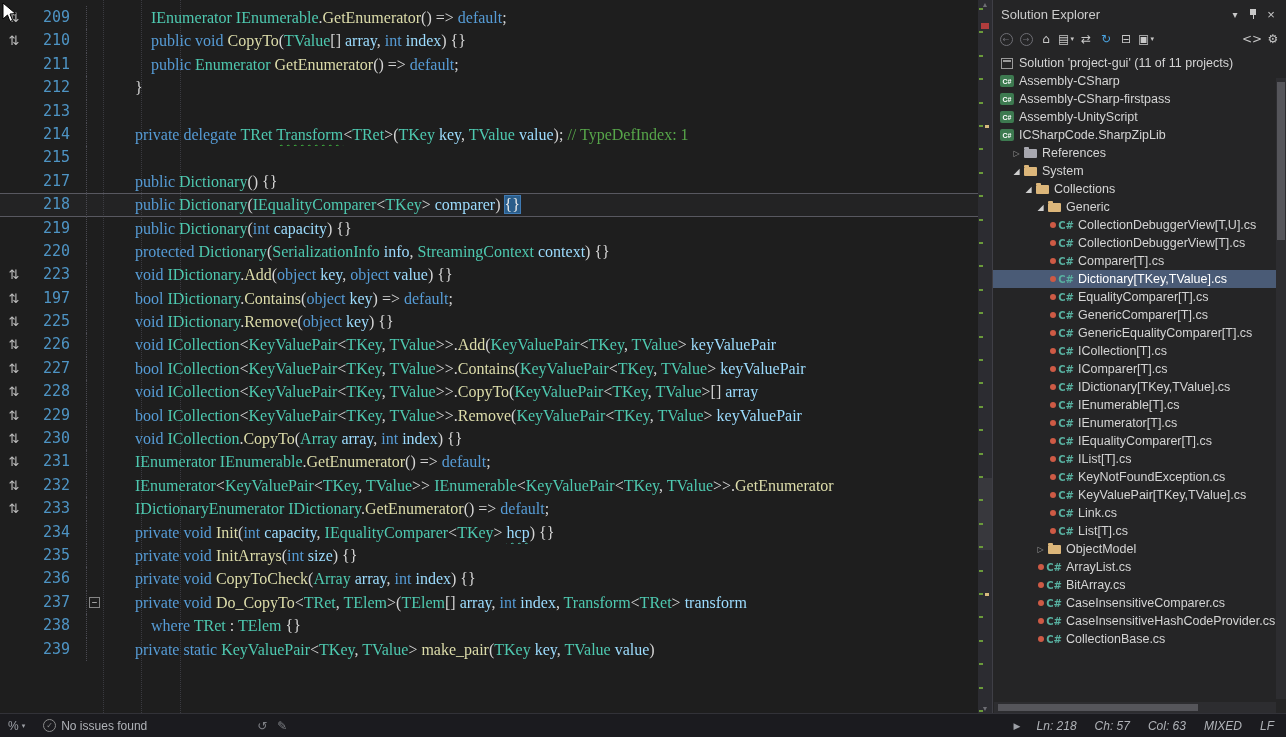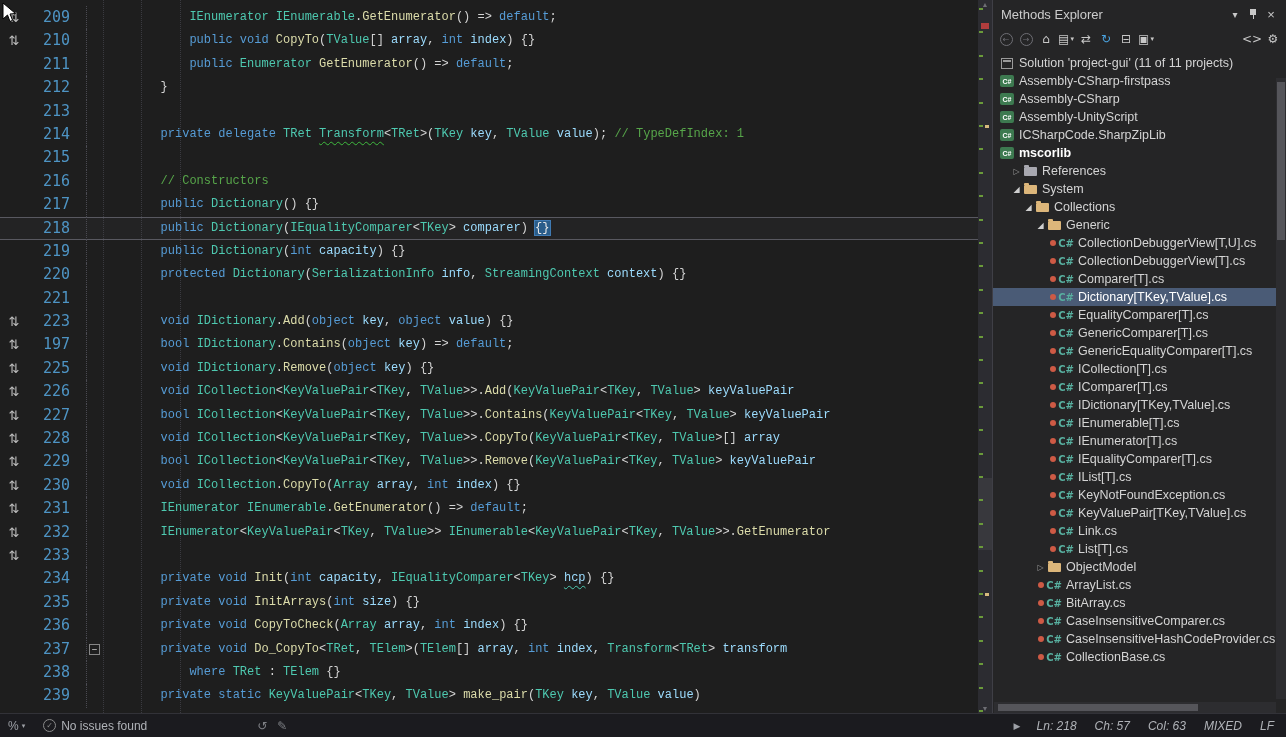--- a/index.html
+++ b/index.html
@@ -14,22 +14,22 @@
   .code-area { position:absolute; left:0; right:14px; top:0; bottom:0; padding-top:6px; z-index:1; overflow:hidden; }
   .crow { display:flex; height:23.4px; line-height:23.4px; position:relative; }
   .crow.cur { background:rgba(90,90,100,0.10); box-shadow: inset 0 1px 0 #585860, inset 0 -1px 0 #585860; }
   .gcol { width:28px; flex:none; text-align:center; color:#bdbdbd; font-size:13px; font-family:"DejaVu Sans",sans-serif; }
   .ncol { width:50px; flex:none; text-align:right; padding-right:8px; color:#4e94c4;
           font-family:"DejaVu Sans Mono",monospace; font-size:15px; }
   .fcol { width:17px; margin-left:8px; flex:none; border-left:1px dotted #4a4a52; position:relative; }
   .foldbox { position:absolute; left:2px; top:6px; width:11px; height:11px; border:1px solid #858585;
              background:#1e1e1e; color:#cccccc; font-size:9px; line-height:9px; text-align:center;
              font-family:"DejaVu Sans Mono",monospace; }
-  .ccol { flex:1; overflow:hidden; white-space:pre; font-family:Liberation Mono, monospace;
-          font-size:12px; color:#d4d4d4; }
+  .ccol { flex:1; overflow:hidden; white-space:pre; font-family:Liberation Serif, serif;
+          font-size:16px; color:#d4d4d4; }
   .tk-k { color:#569cd6; }
   .tk-t { color:#4ec9b0; }
   .tk-m { color:#dcdcaa; }
   .tk-p { color:#9cdcfe; }
   .tk-c { color:#57a64a; }
   .tk-o { color:#d4d4d4; }
   .tk-ts { color:#4ec9b0; text-decoration:underline wavy #3fba3f 1px; text-underline-offset:4px; }
   .tk-ps { color:#9cdcfe; text-decoration:underline wavy #4ec9b0 1px; text-underline-offset:4px; }
   .tk-sb { color:#e8e8e8; background:#2a5d8a; outline:1px solid #3f7ab3; }
 
@@ -155,26 +155,20 @@
             <span class="ccol"><span class="tk-o">        </span><span class="tk-k">private</span><span class="tk-o"> </span><span class="tk-k">delegate</span><span class="tk-o"> </span><span class="tk-t">TRet</span><span class="tk-o"> </span><span class="tk-ts">Transform</span><span class="tk-o">&lt;</span><span class="tk-t">TRet</span><span class="tk-o">&gt;(</span><span class="tk-t">TKey</span><span class="tk-o"> </span><span class="tk-p">key</span><span class="tk-o">, </span><span class="tk-t">TValue</span><span class="tk-o"> </span><span class="tk-p">value</span><span class="tk-o">); </span><span class="tk-c">// TypeDefIndex: 1</span></span>
           </div>
           <div class="crow">
             <span class="gcol"></span>
             <span class="ncol">215</span>
             <span class="fcol"></span>
             <span class="ccol"></span>
           </div>
           <div class="crow">
             <span class="gcol"></span>
-            <span class="ncol">216</span>
-            <span class="fcol"></span>
-            <span class="ccol"><span class="tk-o">        </span><span class="tk-c">// Constructors</span></span>
-          </div>
-          <div class="crow">
-            <span class="gcol"></span>
             <span class="ncol">217</span>
             <span class="fcol"></span>
             <span class="ccol"><span class="tk-o">        </span><span class="tk-k">public</span><span class="tk-o"> </span><span class="tk-t">Dictionary</span><span class="tk-o">() {}</span></span>
           </div>
           <div class="crow cur">
             <span class="gcol"></span>
             <span class="ncol">218</span>
             <span class="fcol"></span>
             <span class="ccol"><span class="tk-o">        </span><span class="tk-k">public</span><span class="tk-o"> </span><span class="tk-t">Dictionary</span><span class="tk-o">(</span><span class="tk-t">IEqualityComparer</span><span class="tk-o">&lt;</span><span class="tk-t">TKey</span><span class="tk-o">&gt; </span><span class="tk-p">comparer</span><span class="tk-o">) </span><span class="tk-sb">{}</span></span>
           </div>
@@ -184,26 +178,20 @@
             <span class="fcol"></span>
             <span class="ccol"><span class="tk-o">        </span><span class="tk-k">public</span><span class="tk-o"> </span><span class="tk-t">Dictionary</span><span class="tk-o">(</span><span class="tk-k">int</span><span class="tk-o"> </span><span class="tk-p">capacity</span><span class="tk-o">) {}</span></span>
           </div>
           <div class="crow">
             <span class="gcol"></span>
             <span class="ncol">220</span>
             <span class="fcol"></span>
             <span class="ccol"><span class="tk-o">        </span><span class="tk-k">protected</span><span class="tk-o"> </span><span class="tk-t">Dictionary</span><span class="tk-o">(</span><span class="tk-t">SerializationInfo</span><span class="tk-o"> </span><span class="tk-p">info</span><span class="tk-o">, </span><span class="tk-t">StreamingContext</span><span class="tk-o"> </span><span class="tk-p">context</span><span class="tk-o">) {}</span></span>
           </div>
           <div class="crow">
-            <span class="gcol"></span>
-            <span class="ncol">221</span>
-            <span class="fcol"></span>
-            <span class="ccol"></span>
-          </div>
-          <div class="crow">
             <span class="gcol">⇅</span>
             <span class="ncol">223</span>
             <span class="fcol"></span>
             <span class="ccol"><span class="tk-o">        </span><span class="tk-k">void</span><span class="tk-o"> </span><span class="tk-t">IDictionary</span><span class="tk-o">.</span><span class="tk-m">Add</span><span class="tk-o">(</span><span class="tk-k">object</span><span class="tk-o"> </span><span class="tk-p">key</span><span class="tk-o">, </span><span class="tk-k">object</span><span class="tk-o"> </span><span class="tk-p">value</span><span class="tk-o">) {}</span></span>
           </div>
           <div class="crow">
             <span class="gcol">⇅</span>
             <span class="ncol">197</span>
             <span class="fcol"></span>
             <span class="ccol"><span class="tk-o">        </span><span class="tk-k">bool</span><span class="tk-o"> </span><span class="tk-t">IDictionary</span><span class="tk-o">.</span><span class="tk-m">Contains</span><span class="tk-o">(</span><span class="tk-k">object</span><span class="tk-o"> </span><span class="tk-p">key</span><span class="tk-o">) =&gt; </span><span class="tk-k">default</span><span class="tk-o">;</span></span>
@@ -253,20 +241,21 @@
           <div class="crow">
             <span class="gcol">⇅</span>
             <span class="ncol">232</span>
             <span class="fcol"></span>
             <span class="ccol"><span class="tk-o">        </span><span class="tk-t">IEnumerator</span><span class="tk-o">&lt;</span><span class="tk-t">KeyValuePair</span><span class="tk-o">&lt;</span><span class="tk-t">TKey</span><span class="tk-o">, </span><span class="tk-t">TValue</span><span class="tk-o">&gt;&gt; </span><span class="tk-t">IEnumerable</span><span class="tk-o">&lt;</span><span class="tk-t">KeyValuePair</span><span class="tk-o">&lt;</span><span class="tk-t">TKey</span><span class="tk-o">, </span><span class="tk-t">TValue</span><span class="tk-o">&gt;&gt;.</span><span class="tk-m">GetEnumerator</span></span>
           </div>
           <div class="crow">
             <span class="gcol">⇅</span>
             <span class="ncol">233</span>
             <span class="fcol"></span>
+            <span class="ccol"><span class="tk-o">        </span><span class="tk-t">IDictionaryEnumerator</span><span class="tk-o"> </span><span class="tk-t">IDictionary</span><span class="tk-o">.</span><span class="tk-m">GetEnumerator</span><span class="tk-o">() =&gt; </span><span class="tk-k">default</span><span class="tk-o">;</span></span>
           </div>
           <div class="crow">
             <span class="gcol"></span>
             <span class="ncol">234</span>
             <span class="fcol"></span>
             <span class="ccol"><span class="tk-o">        </span><span class="tk-k">private</span><span class="tk-o"> </span><span class="tk-k">void</span><span class="tk-o"> </span><span class="tk-m">Init</span><span class="tk-o">(</span><span class="tk-k">int</span><span class="tk-o"> </span><span class="tk-p">capacity</span><span class="tk-o">, </span><span class="tk-t">IEqualityComparer</span><span class="tk-o">&lt;</span><span class="tk-t">TKey</span><span class="tk-o">&gt; </span><span class="tk-ps">hcp</span><span class="tk-o">) {}</span></span>
           </div>
           <div class="crow">
             <span class="gcol"></span>
             <span class="ncol">235</span>
@@ -339,21 +328,21 @@
           <div class="tick" style="top: 686.6px; background: rgb(106, 154, 58);"></div>
           <div class="tick" style="top: 710px; background: rgb(106, 154, 58);"></div>
         </div>
       <svg class="cursor-svg" width="16" height="22">
         <polygon points="1,1 1,17 5.5,13 8,19.5 10.6,18.3 8,12 13.5,11.5" fill="#ffffff" stroke="#000000" stroke-width="1"></polygon>
       </svg>
     </div>
 
     <div class="sidebar">
       <div class="se-title">
-        <span>Methods Explorer</span>
+        <span>Solution Explorer</span>
         <span class="spacer"></span>
         <span class="tbtn">▾</span>
         <span class="tbtn">
             <span class="pin"></span>
           </span>
         <span class="tbtn" style="font-size:13px">×</span>
       </div>
       <div class="se-toolbar">
           <span class="ticon dim">
             <span class="circ">←</span>
@@ -393,45 +382,39 @@
           <div class="trow" style="padding-left: 6px;">
             <span class="nicon">
               <span class="icon-solution"></span>
             </span>
             <span class="lbl">Solution 'project-gui' (11 of 11 projects)</span>
           </div>
           <div class="trow" style="padding-left: 6px;">
             <span class="nicon">
               <span class="icon-project">C#</span>
             </span>
+            <span class="lbl">Assembly-CSharp</span>
+          </div>
+          <div class="trow" style="padding-left: 6px;">
+            <span class="nicon">
+              <span class="icon-project">C#</span>
+            </span>
             <span class="lbl">Assembly-CSharp-firstpass</span>
           </div>
           <div class="trow" style="padding-left: 6px;">
             <span class="nicon">
               <span class="icon-project">C#</span>
             </span>
-            <span class="lbl">Assembly-CSharp</span>
+            <span class="lbl">Assembly-UnityScript</span>
           </div>
           <div class="trow" style="padding-left: 6px;">
             <span class="nicon">
               <span class="icon-project">C#</span>
             </span>
-            <span class="lbl">Assembly-UnityScript</span>
-          </div>
-          <div class="trow" style="padding-left: 6px;">
-            <span class="nicon">
-              <span class="icon-project">C#</span>
-            </span>
             <span class="lbl">ICSharpCode.SharpZipLib</span>
-          </div>
-          <div class="trow" style="padding-left: 6px;">
-            <span class="nicon">
-              <span class="icon-project">C#</span>
-            </span>
-            <span class="lbl bold">mscorlib</span>
           </div>
           <div class="trow" style="padding-left: 18px;">
             <span class="exp closed">▷</span>
             <span class="nicon">
               <span class="icon-folder gray"></span>
             </span>
             <span class="lbl">References</span>
           </div>
           <div class="trow" style="padding-left: 18px;">
             <span class="exp">◢</span>

